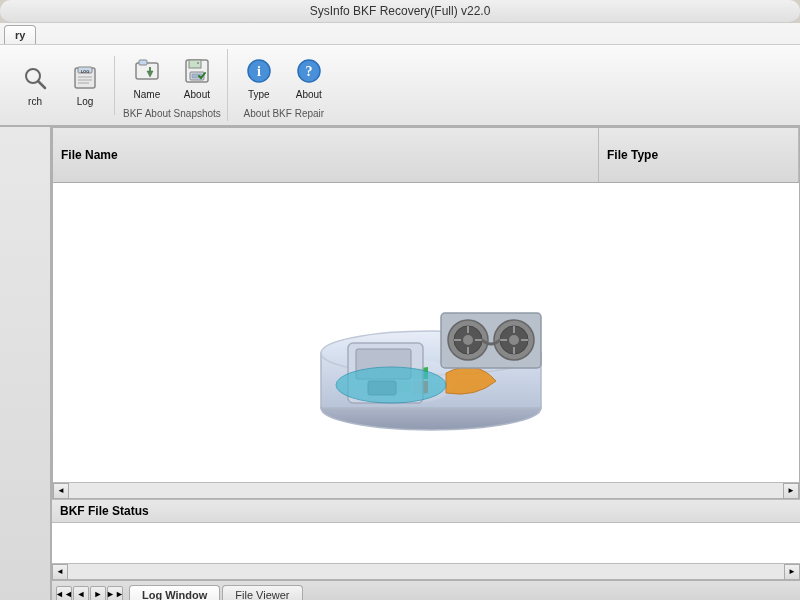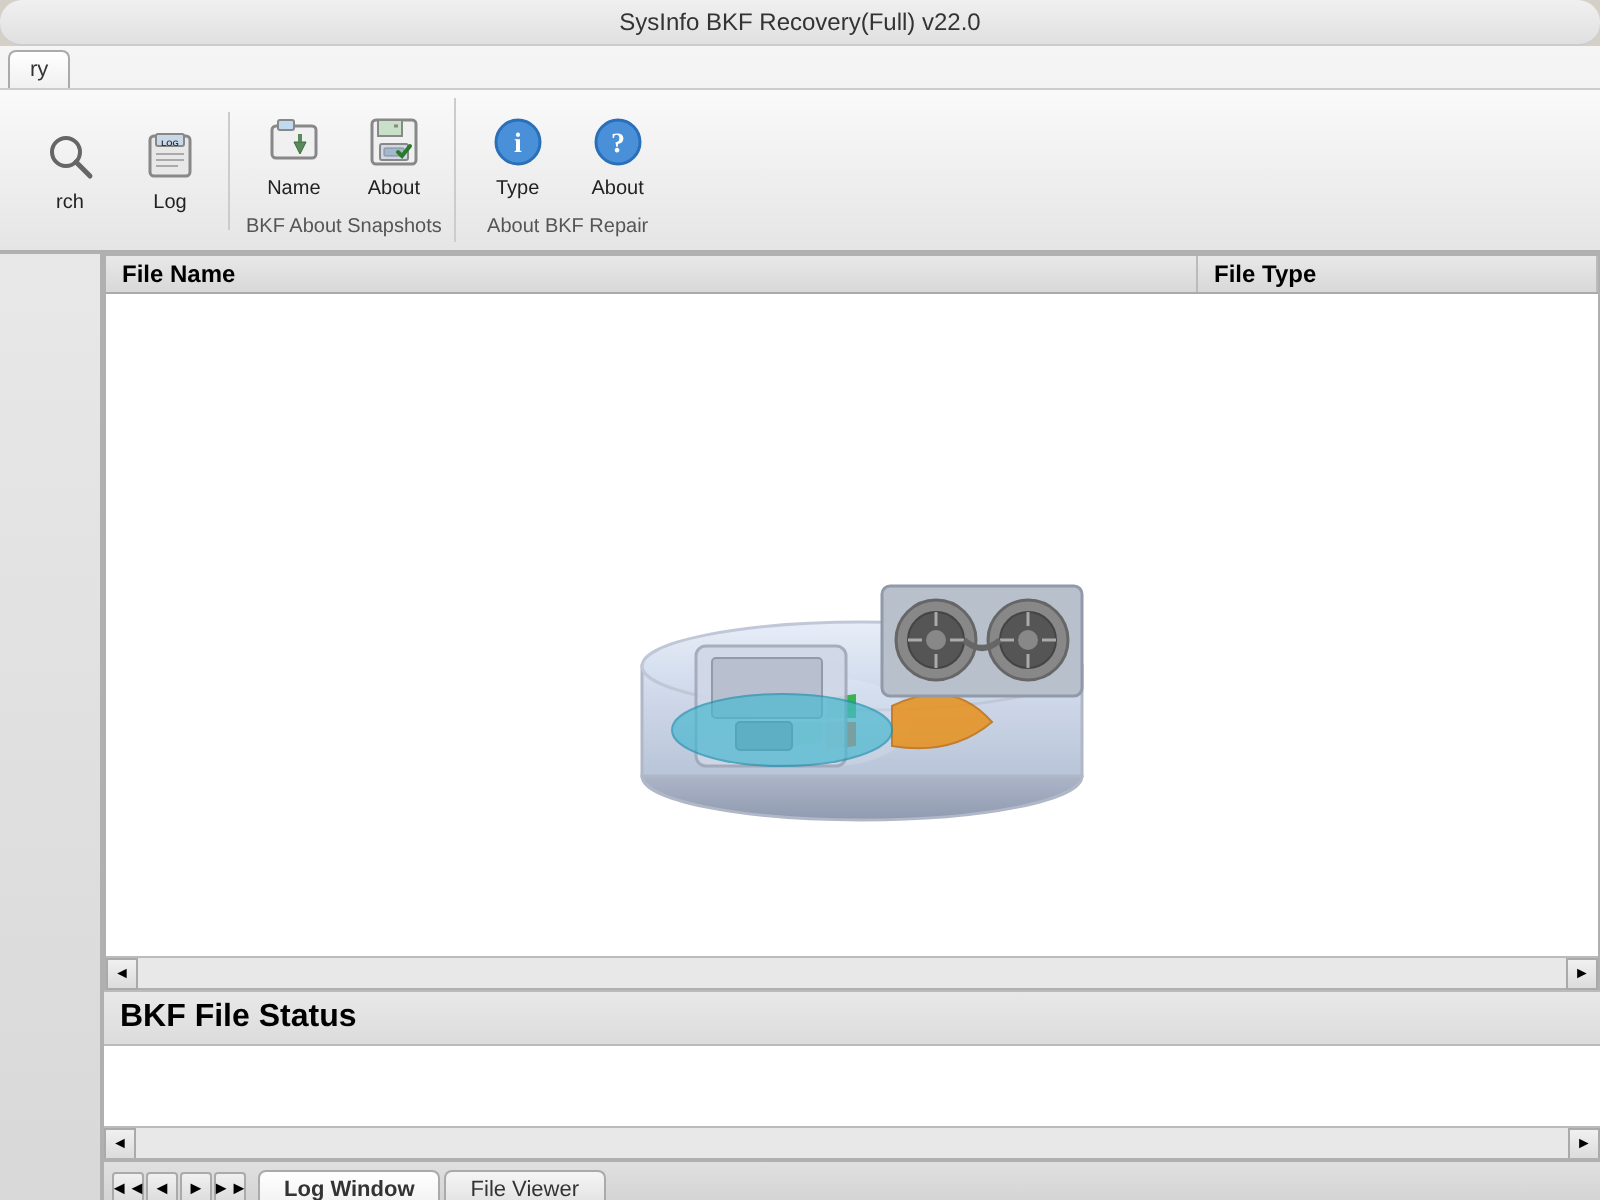--- a/index.html
+++ b/index.html
@@ -45,21 +45,21 @@
       border-radius: 4px 4px 0 0;
       padding: 3px 10px;
       font-size: 11px;
       color: #333;
       cursor: pointer;
       margin-right: 2px;
     }
 
     .tab-button.active {
       background: linear-gradient(to bottom, #ffffff, #f0f0f0);
-      font-weight: normal;
+      font-weight: bold;
       z-index: 1;
     }
 
     .toolbar-ribbon {
       background: linear-gradient(to bottom, #fafafa, #e5e5e5);
       border-top: 1px solid #ccc;
       display: flex;
       align-items: center;
       padding: 4px 6px;
       gap: 2px;
@@ -161,21 +161,21 @@
       display: flex;
       background: linear-gradient(to bottom, #e8e8e8, #d8d8d8);
       border-bottom: 1px solid #aaa;
       font-weight: bold;
       font-size: 12px;
       color: #000;
       flex-shrink: 0;
     }
 
     .table-header .col {
-      padding: 2px 8px;
+      padding: 20px 8px;
       border-right: 1px solid #bbb;
     }
 
     .col-name { flex: 1; }
     .col-type { width: 200px; }
 
     .table-body {
       flex: 1;
       display: flex;
       align-items: center;
@@ -218,21 +218,21 @@
     
     .status-section {
       background: #f0f0f0;
       border-top: 1px solid #bbb;
       flex-shrink: 0;
     }
 
     .status-header {
       padding: 4px 8px;
       font-weight: bold;
-      font-size: 16px;
+      font-size: 12px;
       background: linear-gradient(to bottom, #e8e8e8, #dcdcdc);
       border-bottom: 1px solid #bbb;
     }
 
     .status-body {
       height: 40px;
       background: white;
       padding: 4px 8px;
     }
 

